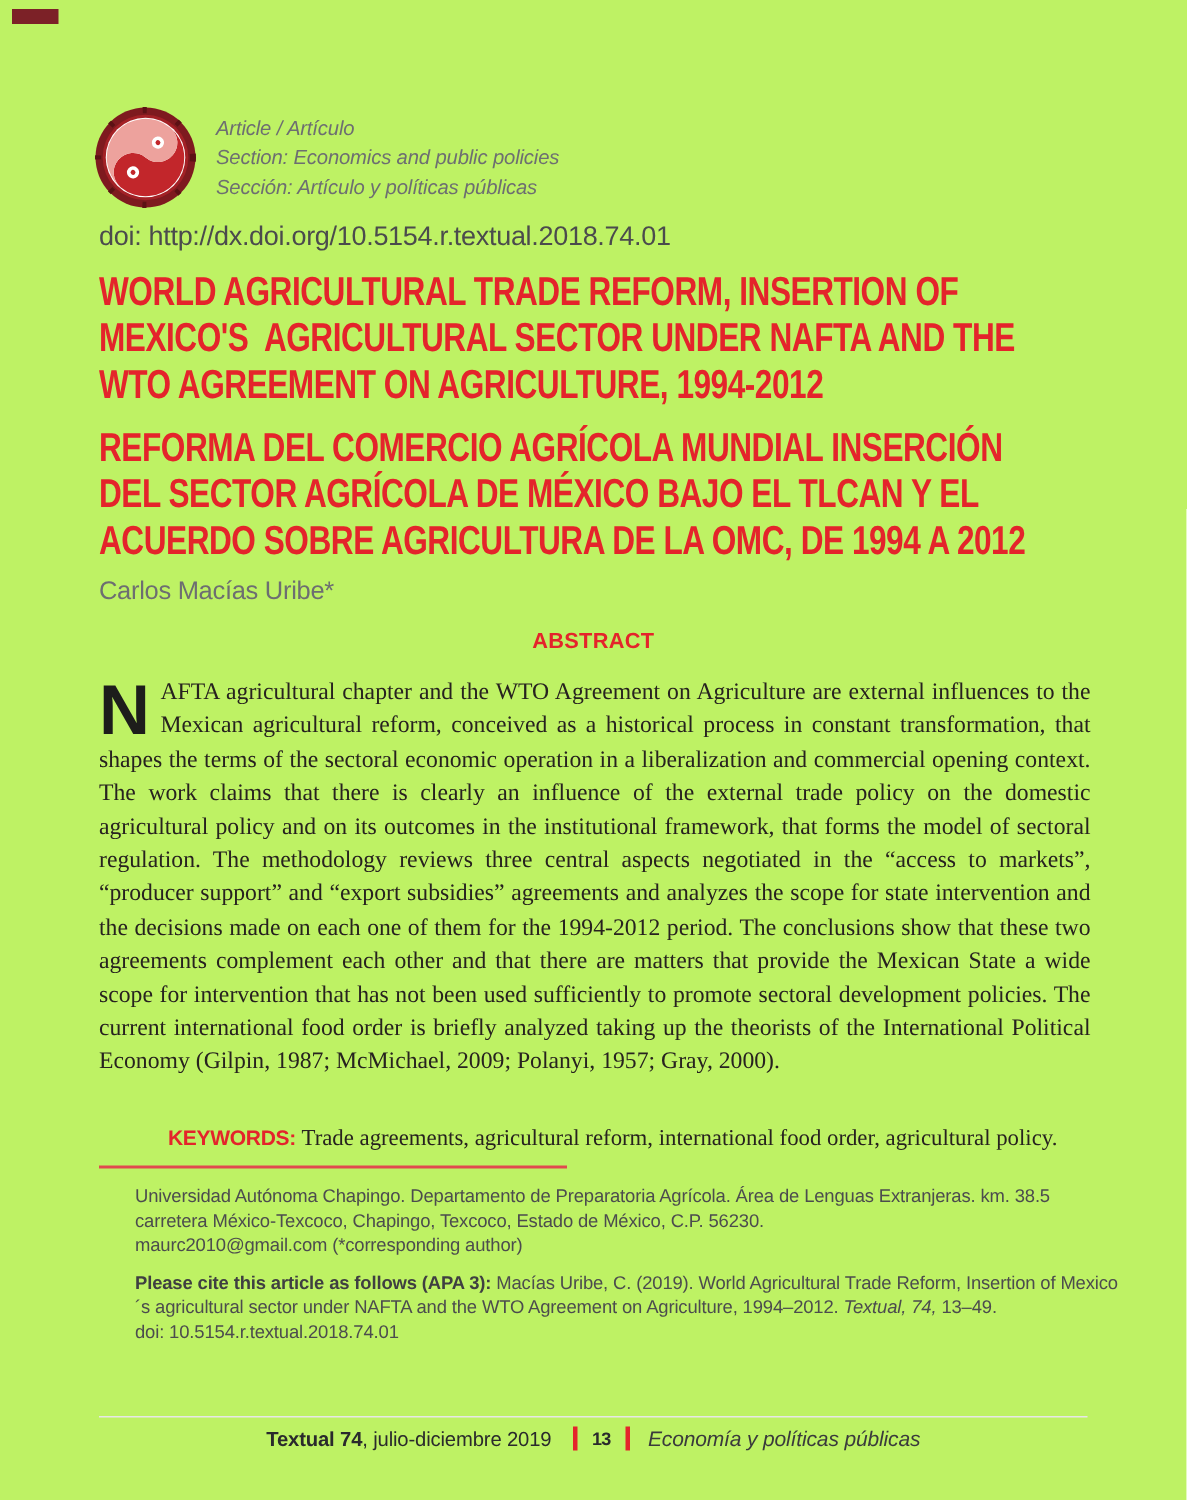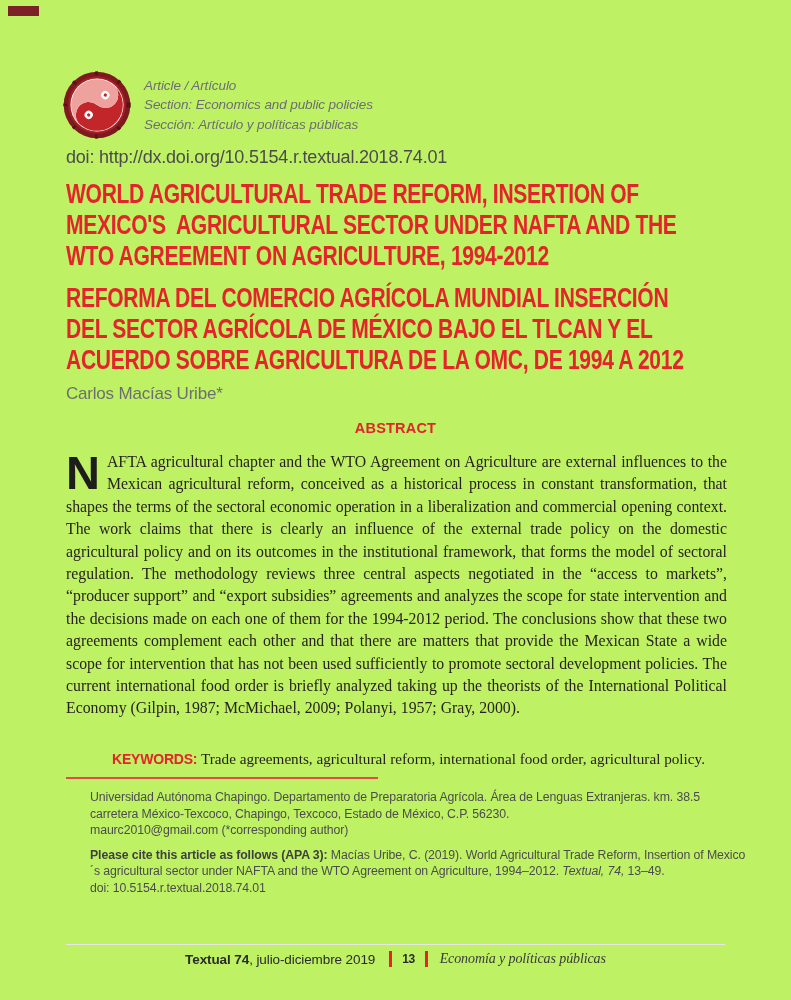--- a/index.html
+++ b/index.html
@@ -46,21 +46,21 @@
   .block{display:block;}
 
   .footer-rule{position:absolute;left:66px;top:944px;width:659px;height:1px;background:#e7e7e7;}
   .footer{position:absolute;left:0;top:951px;width:100%;display:flex;justify-content:center;
          align-items:center;font-size:13.5px;color:#2a2a2c;letter-spacing:-0.1px;}
   .f-bold{font-weight:bold;}
   .vbar{width:3px;height:16px;background:#e4242b;display:inline-block;}
   .vbar.first{margin-left:14px;margin-right:10px;}
   .vbar.second{margin-left:10px;margin-right:12px;}
   .pageno{font-weight:bold;font-size:12px;letter-spacing:-0.5px;}
-  .f-italic{font-family:Liberation Serif, serif;font-style:italic;font-size:14px;color:#3a3a3c;}
+  .f-italic{font-family:Liberation Sans, sans-serif;font-style:italic;font-size:14px;color:#3a3a3c;}
 </style>
 </head>
 <body>
 
 <div class="page">
 
   <div class="top-mark"></div>
 
   <header class="masthead">
     <div class="logo">

